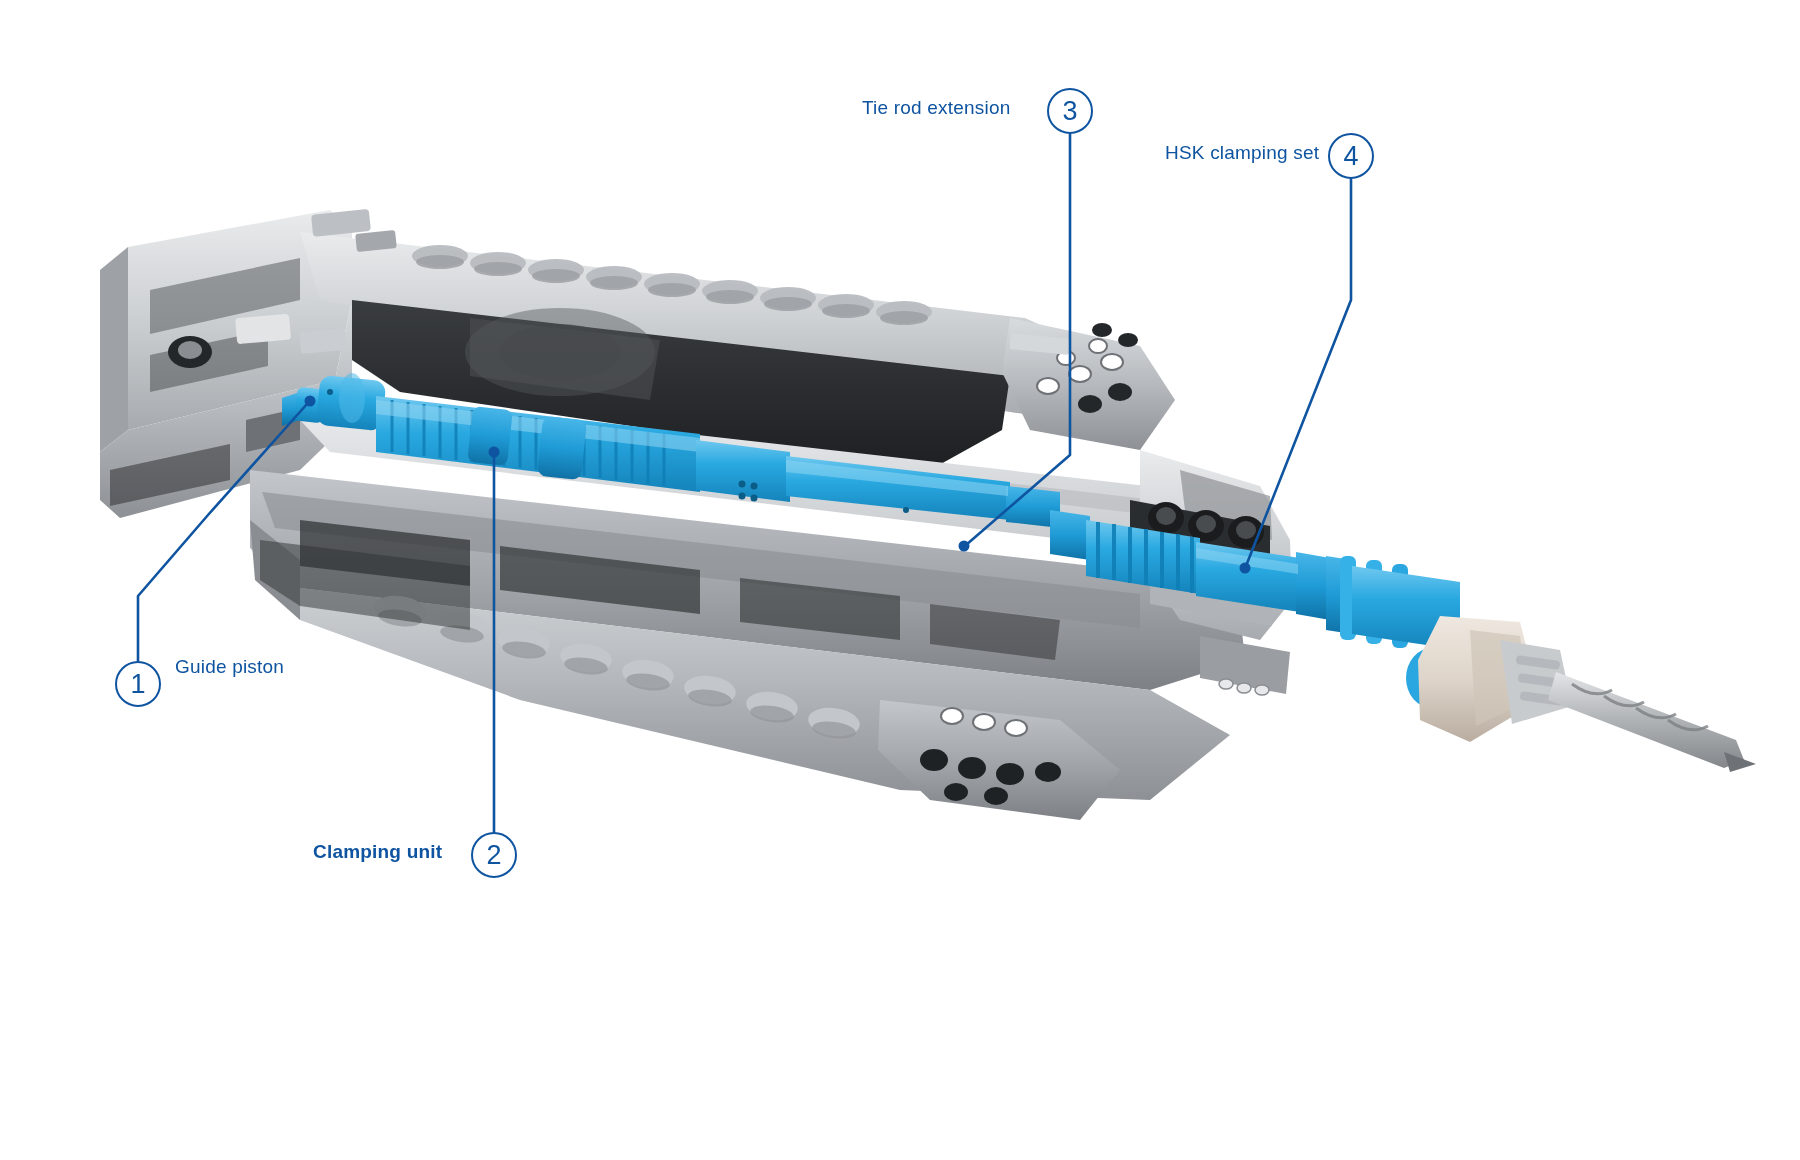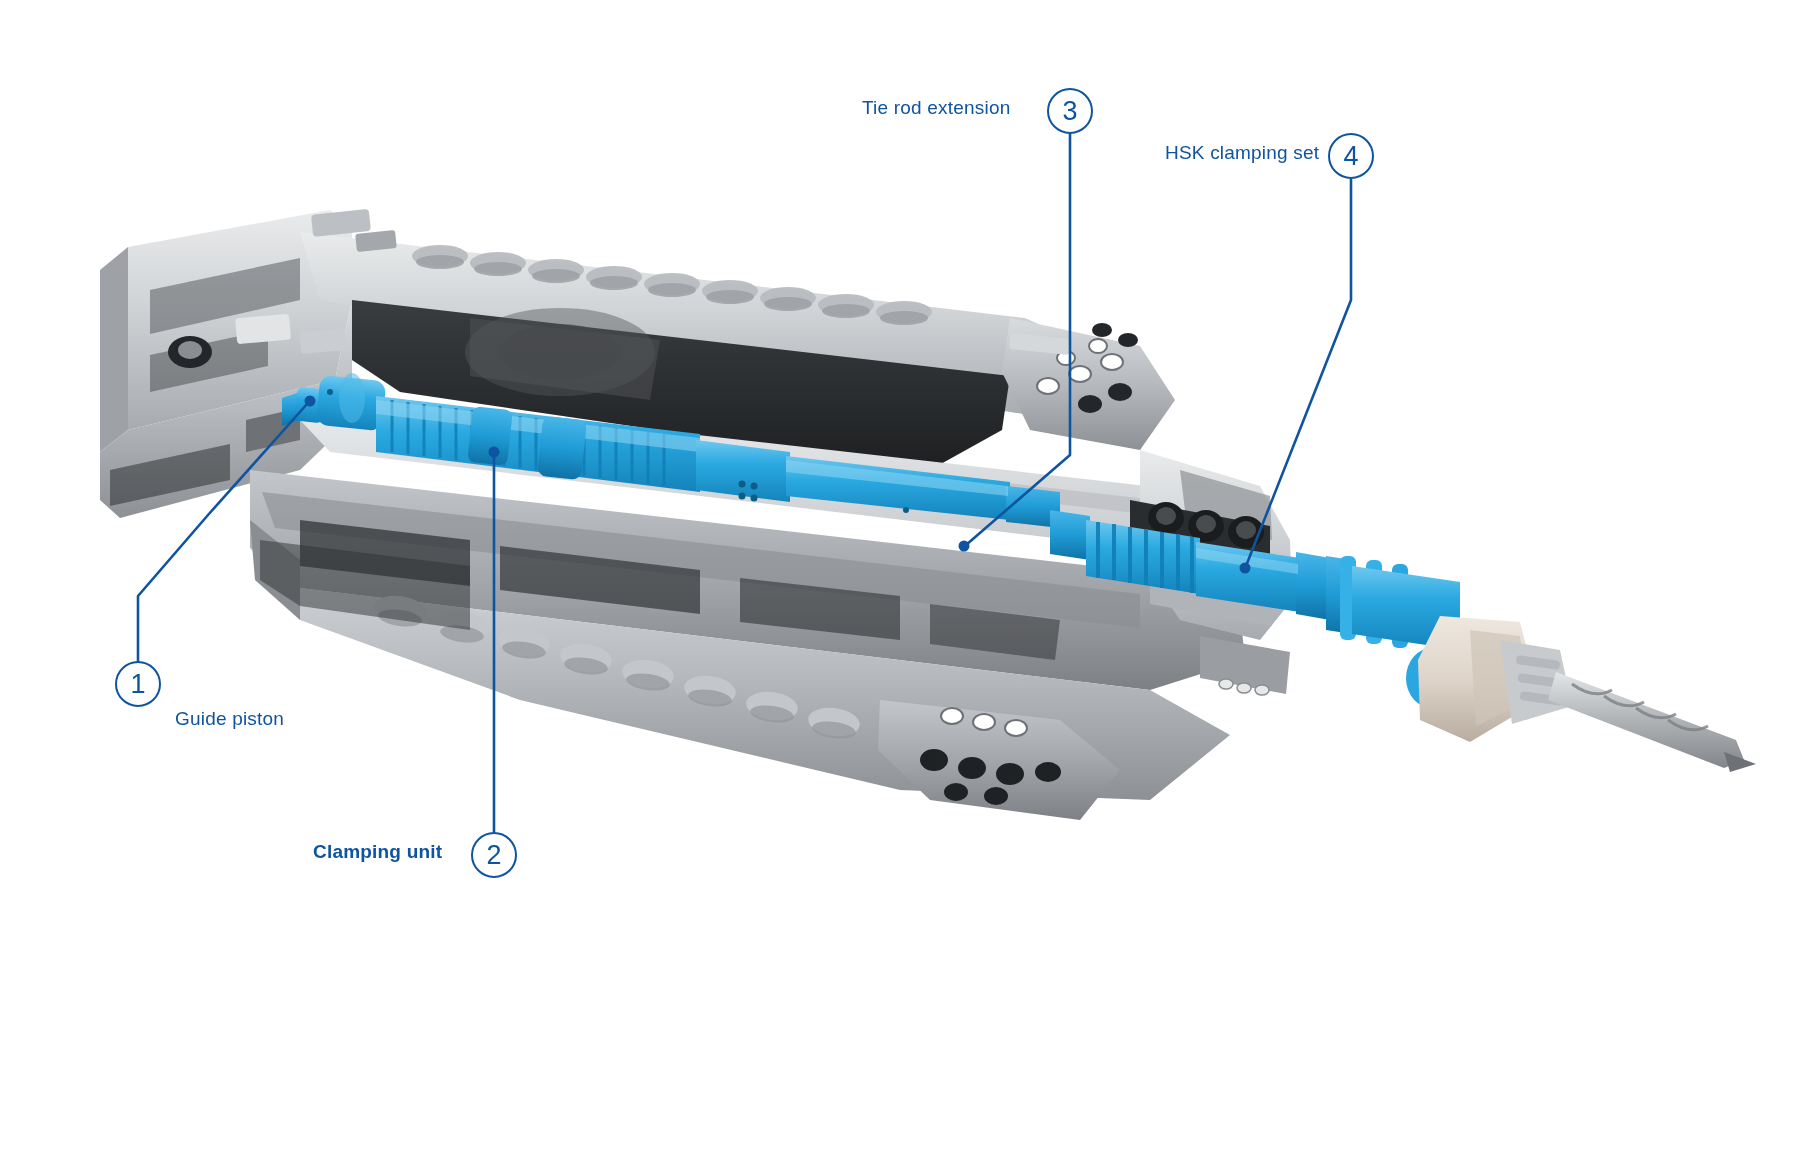--- a/index.html
+++ b/index.html
@@ -333,21 +333,21 @@
         <circle cx="310" cy="401" r="5.5"></circle>
         <circle cx="494" cy="452" r="5.5"></circle>
         <circle cx="964" cy="546" r="5.5"></circle>
         <circle cx="1245" cy="568" r="5.5"></circle>
       </g>
   </svg>
 
   <div class="cal-circle" style="left:115px;top:661px;">
     <span>1</span>
   </div>
-  <div class="cal-label" style="left:175px;top:708px;">Guide piston</div>
+  <div class="cal-label" style="left:175px;top:656px;">Guide piston</div>
 
   <div class="cal-circle" style="left:471px;top:832px;">
     <span>2</span>
   </div>
   <div class="cal-label" style="left:313px;top:841px;font-weight:bold;">Clamping unit</div>
 
   <div class="cal-circle" style="left:1047px;top:88px;">
     <span>3</span>
   </div>
   <div class="cal-label" style="left:862px;top:97px;">Tie rod extension</div>

